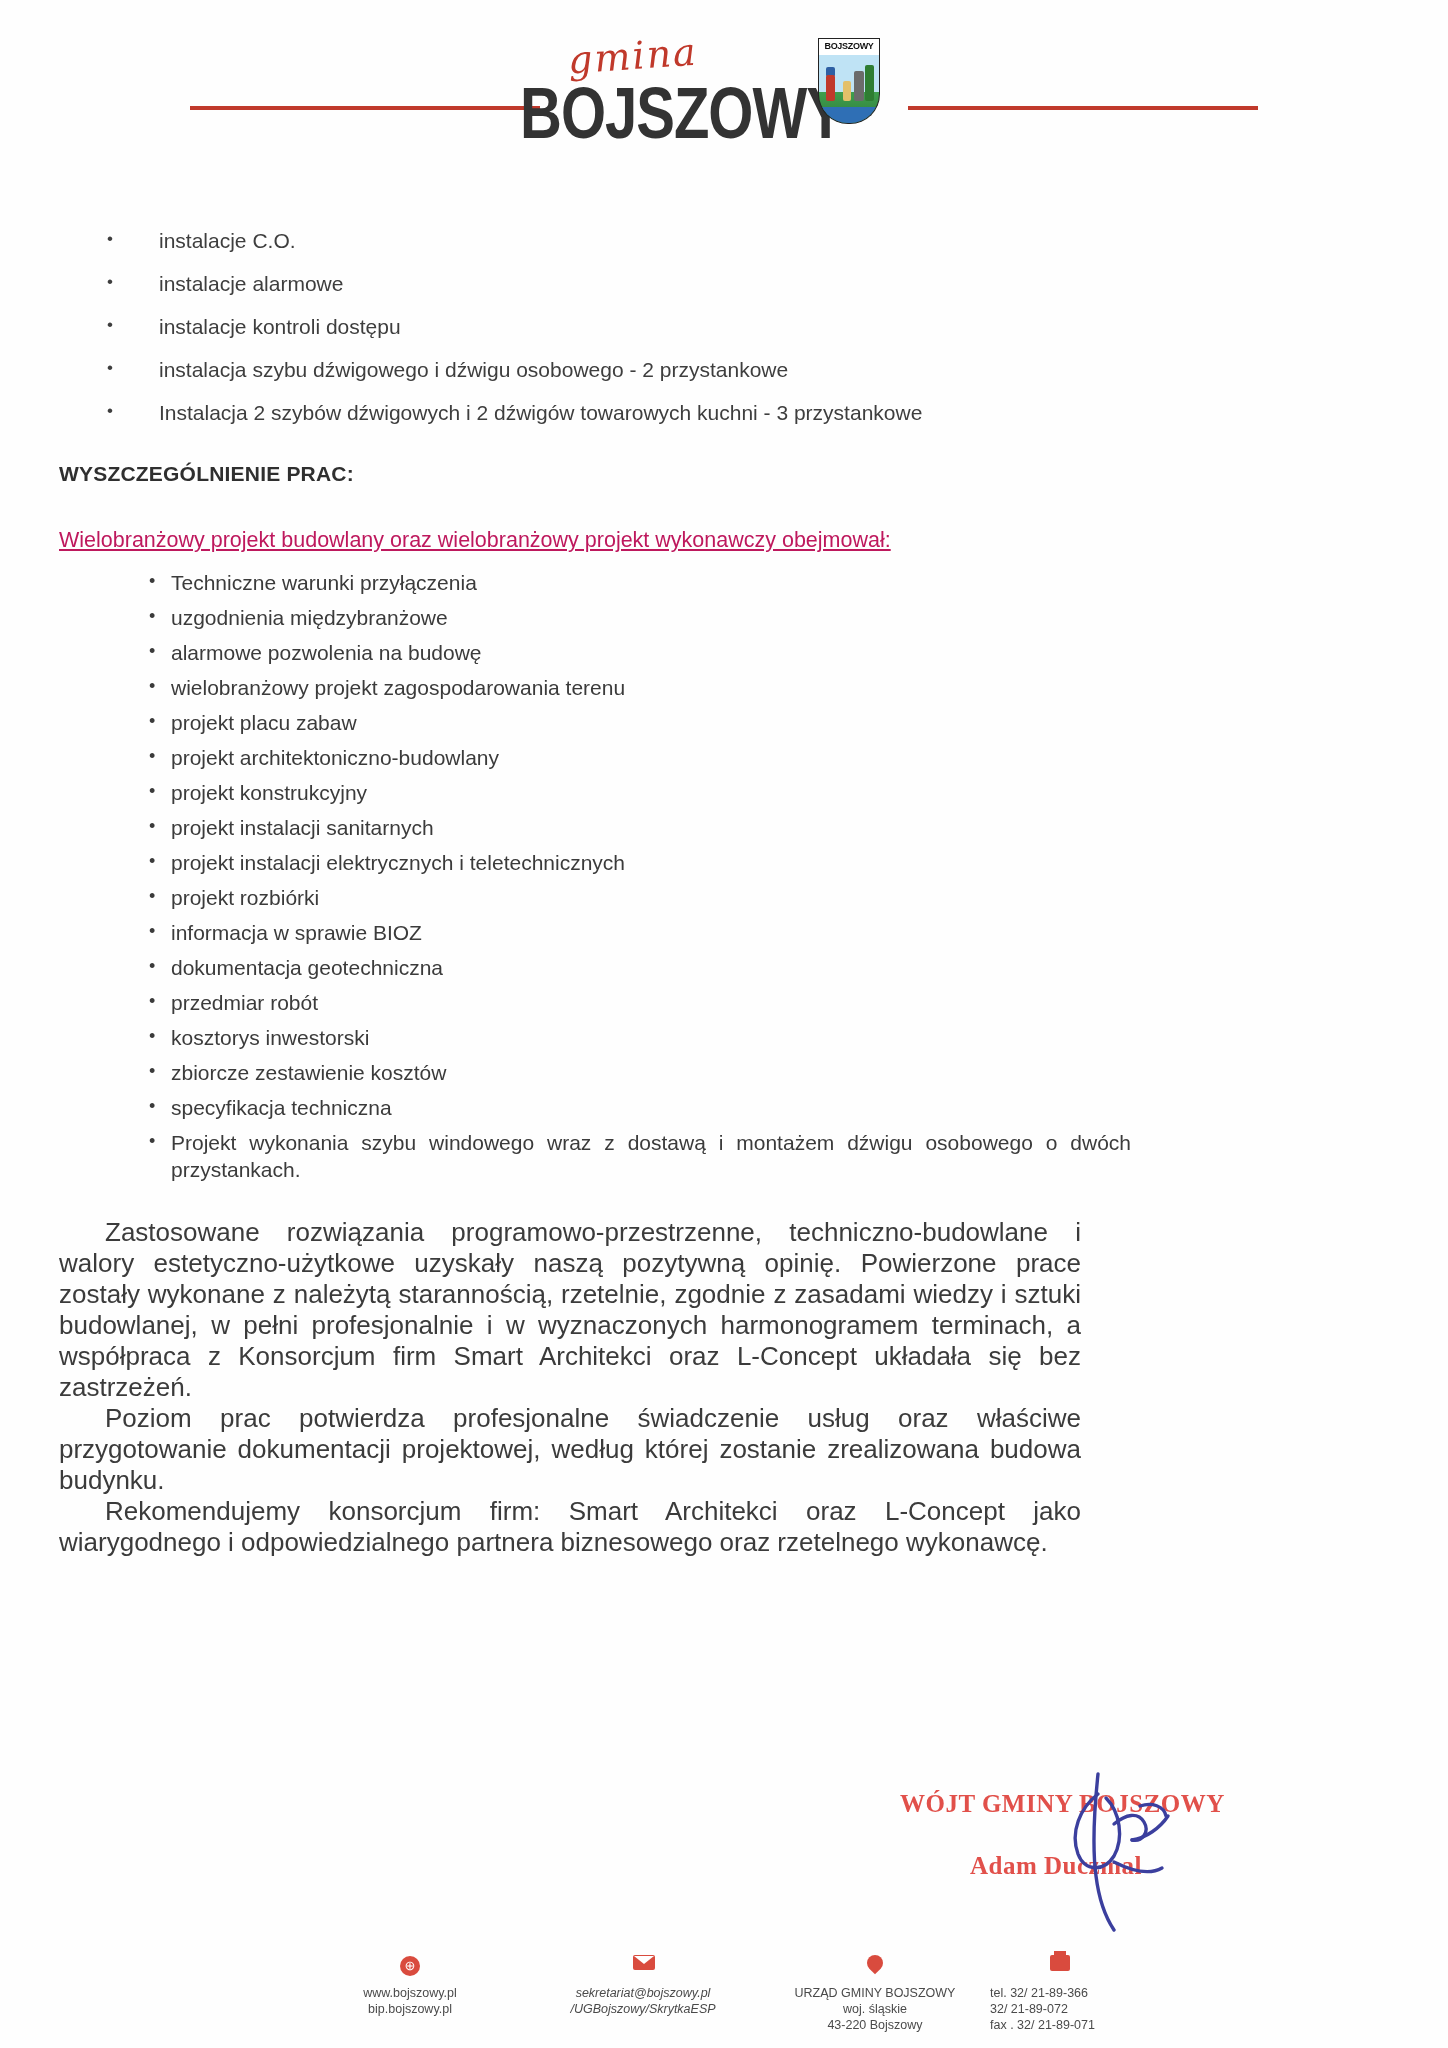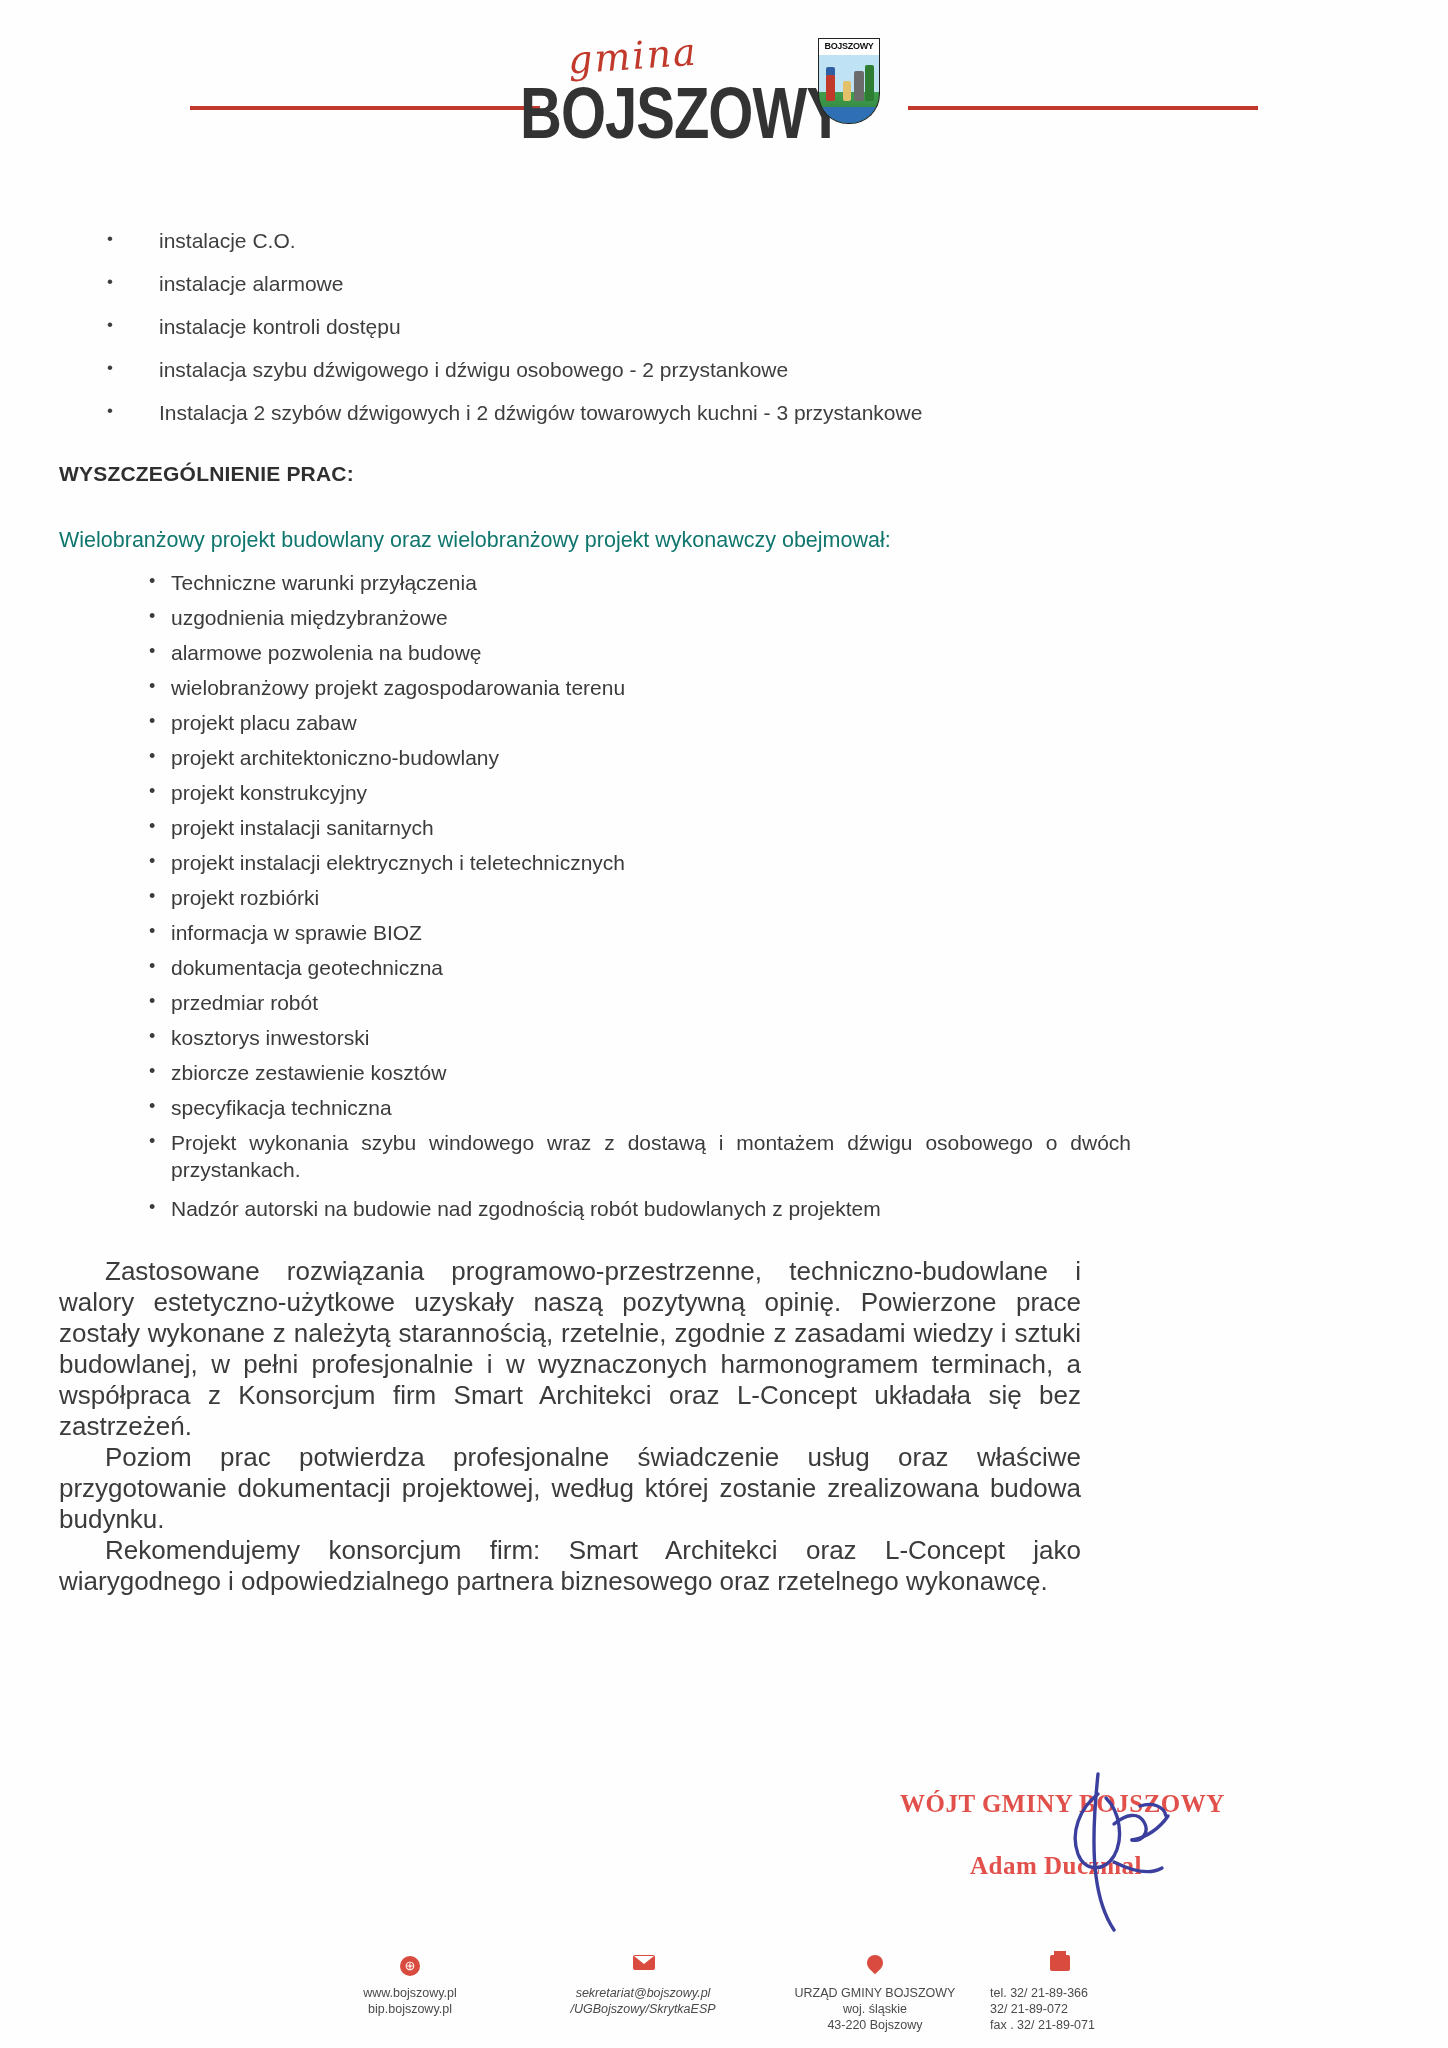--- a/index.html
+++ b/index.html
@@ -161,21 +161,22 @@
     font-size: 21px;
     font-weight: bold;
     color: #2f2f2f;
     margin: 38px 0 0 0;
     letter-spacing: 0.2px;
   }
 
   .intro-line {
     font-size: 21.5px;
     margin: 42px 0 16px 0;
-    color: #0f766e;
+    color: #be185d;
+    text-decoration: underline;
   }
 
   ul.work-list {
     list-style: none;
     margin: 10px 0 0 0;
     padding: 0 0 0 90px;
   }
   ul.work-list li {
     position: relative;
     font-size: 21px;
@@ -376,21 +377,20 @@
         <li>projekt instalacji sanitarnych</li>
         <li>projekt instalacji elektrycznych i teletechnicznych</li>
         <li>projekt rozbiórki</li>
         <li>informacja w sprawie BIOZ</li>
         <li>dokumentacja geotechniczna</li>
         <li>przedmiar robót</li>
         <li>kosztorys inwestorski</li>
         <li>zbiorcze zestawienie kosztów</li>
         <li>specyfikacja techniczna</li>
         <li class="justify">Projekt wykonania szybu windowego wraz z dostawą i montażem dźwigu osobowego o dwóch przystankach.</li>
-        <li>Nadzór autorski na budowie nad zgodnością robót budowlanych z projektem</li>
       </ul>
 
       <p class="body-para first">Zastosowane rozwiązania programowo-przestrzenne, techniczno-budowlane i walory estetyczno-użytkowe uzyskały naszą pozytywną opinię. Powierzone prace zostały wykonane z należytą starannością, rzetelnie, zgodnie z zasadami wiedzy i sztuki budowlanej, w pełni profesjonalnie i w wyznaczonych harmonogramem terminach,  a współpraca z Konsorcjum firm Smart Architekci oraz L-Concept  układała się bez zastrzeżeń.</p>
       <p class="body-para">Poziom prac potwierdza profesjonalne świadczenie usług oraz właściwe przygotowanie dokumentacji projektowej, według której zostanie zrealizowana budowa budynku.</p>
       <p class="body-para">Rekomendujemy konsorcjum firm: Smart Architekci oraz L-Concept jako wiarygodnego i odpowiedzialnego partnera biznesowego oraz rzetelnego wykonawcę.</p>
 
     </div>
   </div>
 
   <div class="signature">

